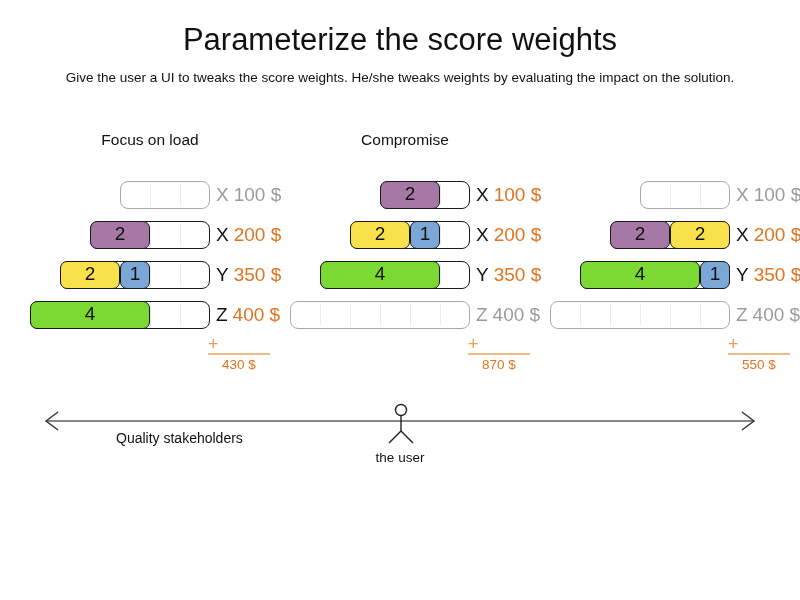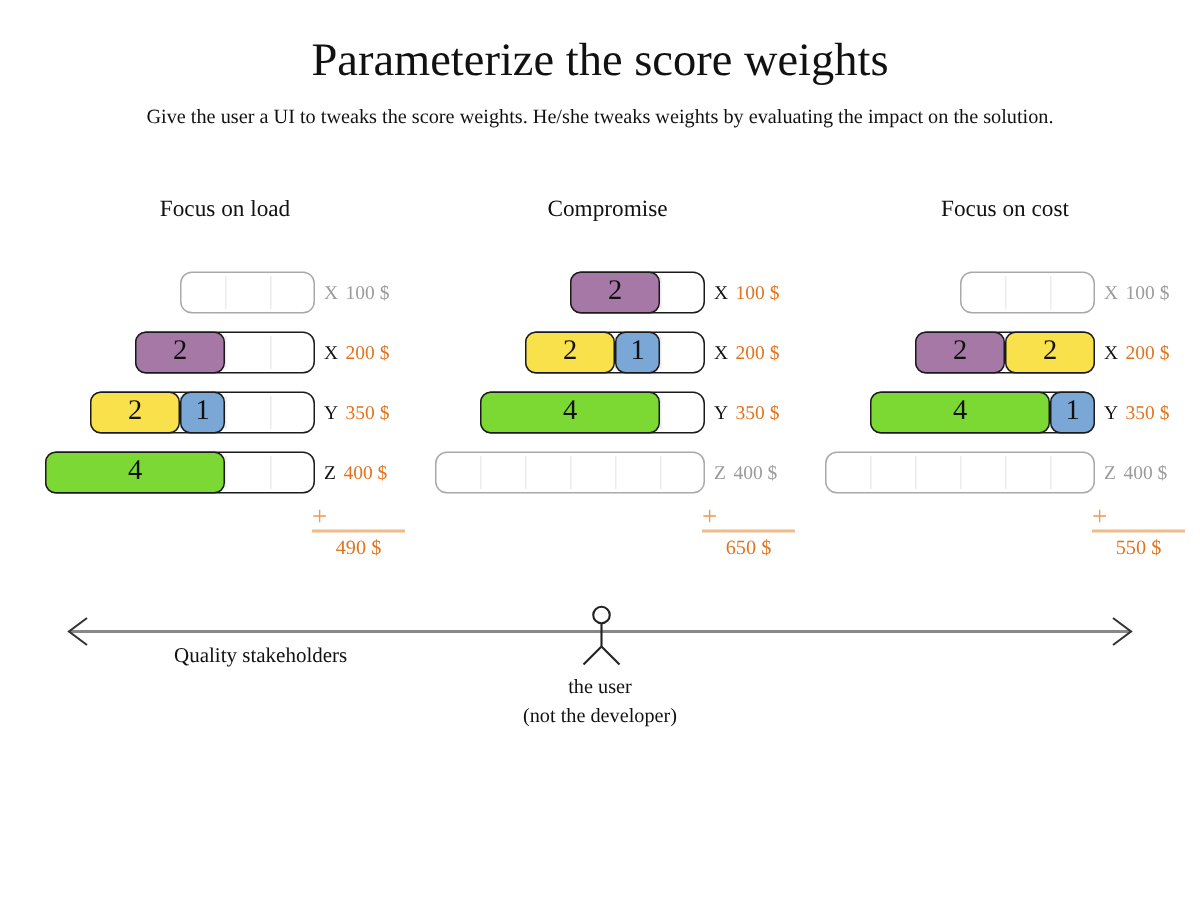--- a/index.html
+++ b/index.html
@@ -1,29 +1,29 @@
 <!DOCTYPE html>
 <html><head>
 <meta charset="utf-8">
 <style>
   html,body{margin:0;padding:0;background:#fff;}
   .slide{position:relative;width:800px;height:596px;background:#ffffff;overflow:hidden;
-         font-family:Liberation Serif, serif;color:#111;border-radius:17px;}
+         font-family:Liberation Sans, sans-serif;color:#111;border-radius:17px;}
   .page-title{position:absolute;left:0;top:22px;width:800px;text-align:center;
               font-size:31px;font-weight:400;letter-spacing:0;}
   .subtitle{position:absolute;left:0;top:70px;width:800px;text-align:center;
             font-size:13.5px;font-weight:400;}
   .col-header{position:absolute;width:220px;text-align:center;font-size:15.5px;}
   .row{position:absolute;height:28px;background:#fff;border-radius:8px;box-sizing:border-box;}
   .row.used{border:1.5px solid #1a1a1a;}
   .row.empty{border:1px solid #a9a9a9;}
   .grid{position:absolute;top:2px;bottom:2px;width:1px;background:#ececec;}
   .block{position:absolute;top:-1px;height:28px;border:1.5px solid #1a1a1a;border-radius:7px;
          box-sizing:border-box;text-align:center;font-size:19px;line-height:24px;color:#111;}
-  .row-label{position:absolute;height:28px;line-height:28px;font-size:13px;white-space:nowrap;}
+  .row-label{position:absolute;height:28px;line-height:28px;font-size:19px;white-space:nowrap;}
   .row-label .lname{color:#111;margin-right:5px;}
   .row-label .lprice{color:#e0741f;}
   .row-label.gray .lname,.row-label.gray .lprice{color:#9b9b9b;}
   .totals{position:absolute;width:62px;height:36px;}
   .plus{position:absolute;left:0;top:-3px;font-size:18px;color:#f09a4f;}
   .sumline{position:absolute;left:0;right:0;top:16px;height:2px;background:#edbc8a;}
   .sum{position:absolute;left:0;right:0;top:20px;text-align:center;font-size:13.5px;color:#e0741f;}
   .axis-svg{position:absolute;left:0;top:0;}
   .axis-label{position:absolute;top:430px;font-size:14px;color:#111;white-space:nowrap;}
   .axis-label.left{left:68px;margin-left:48px;}
@@ -68,21 +68,21 @@
           <div class="grid" style="left: 59px;"></div>
           <div class="grid" style="left: 89px;"></div>
           <div class="grid" style="left: 119px;"></div>
           <div class="grid" style="left: 149px;"></div>
           <div class="block" style="left: -1px; width: 120px; background: rgb(124, 216, 50);">4</div>
         </div>
         <div class="row-label" style="left: 216px; top: 301px;"><span class="lname">Z</span><span class="lprice">400 $</span></div>
         <div class="totals" style="left: 208px; top: 337px;">
           <div class="plus">+</div>
           <div class="sumline"></div>
-          <div class="sum">490 $</div>
+          <div class="sum">430 $</div>
         </div>
       </div>
       <div class="wrap">
         <div class="col-header" style="left: 295px; top: 131px;">Compromise</div>
         <div class="row used" style="left: 380px; top: 181px; width: 90px;">
           <div class="grid" style="left: 29px;"></div>
           <div class="grid" style="left: 59px;"></div>
           <div class="block" style="left: -1px; width: 60px; background: rgb(166, 120, 166);">2</div>
         </div>
         <div class="row-label" style="left: 476px; top: 181px;"><span class="lname">X</span><span class="lprice">100 $</span></div>
@@ -106,25 +106,24 @@
           <div class="grid" style="left: 29px;"></div>
           <div class="grid" style="left: 59px;"></div>
           <div class="grid" style="left: 89px;"></div>
           <div class="grid" style="left: 119px;"></div>
           <div class="grid" style="left: 149px;"></div>
         </div>
         <div class="row-label gray" style="left: 476px; top: 301px;"><span class="lname">Z</span><span class="lprice">400 $</span></div>
         <div class="totals" style="left: 468px; top: 337px;">
           <div class="plus">+</div>
           <div class="sumline"></div>
-          <div class="sum">650 $</div>
+          <div class="sum">870 $</div>
         </div>
       </div>
       <div class="wrap">
-        <div class="col-header" style="left: 560px; top: 131px;">Focus on cost</div>
         <div class="row empty" style="left: 640px; top: 181px; width: 90px;">
           <div class="grid" style="left: 29px;"></div>
           <div class="grid" style="left: 59px;"></div>
         </div>
         <div class="row-label gray" style="left: 736px; top: 181px;"><span class="lname">X</span><span class="lprice">100 $</span></div>
         <div class="row used" style="left: 610px; top: 221px; width: 120px;">
           <div class="grid" style="left: 29px;"></div>
           <div class="grid" style="left: 59px;"></div>
           <div class="grid" style="left: 89px;"></div>
           <div class="block" style="left: -1px; width: 60px; background: rgb(166, 120, 166);">2</div>
@@ -163,15 +162,14 @@
     <g>
       <circle cx="401" cy="410" r="5.5" fill="#ffffff" stroke="#222" stroke-width="1.4"></circle>
       <line x1="401" y1="415.5" x2="401" y2="431" stroke="#222" stroke-width="1.4"></line>
       <line x1="401" y1="431" x2="389" y2="443" stroke="#222" stroke-width="1.4"></line>
       <line x1="401" y1="431" x2="413" y2="443" stroke="#222" stroke-width="1.4"></line>
     </g>
   </svg>
 
   <div class="axis-label left">Quality stakeholders</div>
   <div class="user-label" style="top:450px;">the user</div>
-  <div class="user-label" style="top:469px;">(not the developer)</div>
 
 </div>
 
 </body></html>

